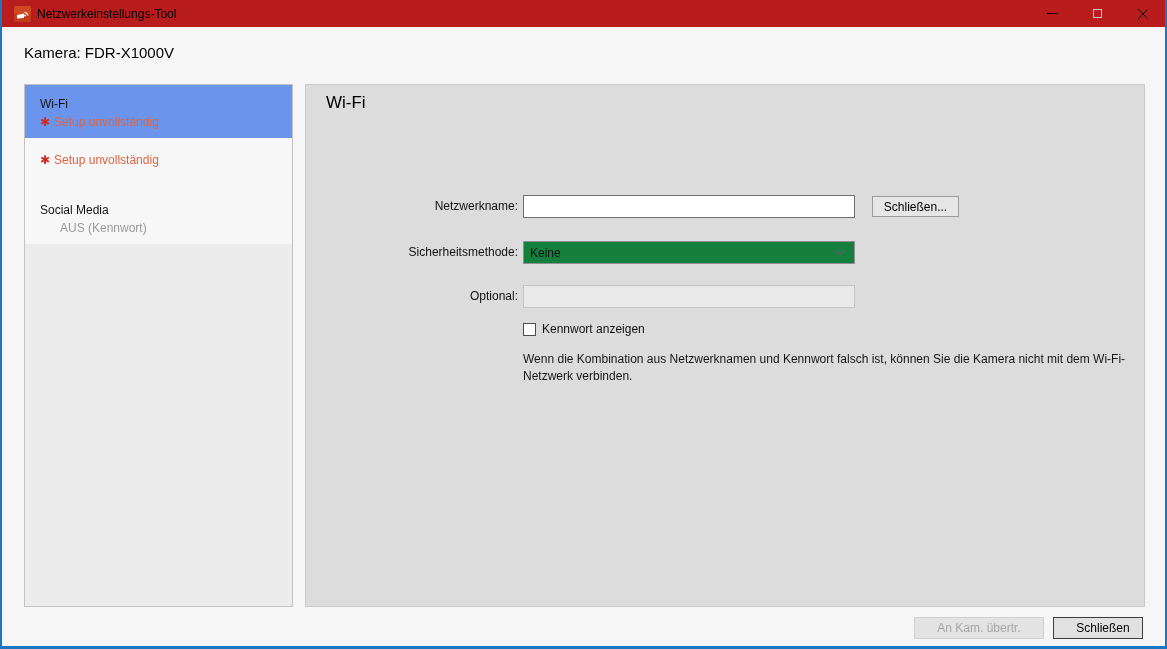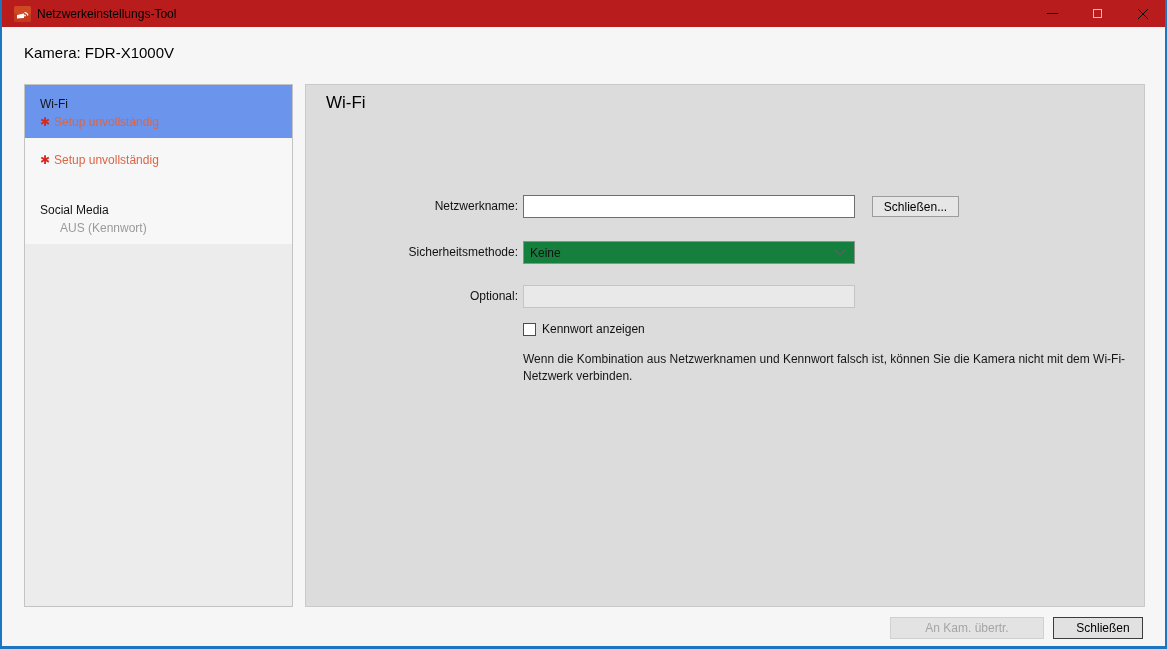--- a/index.html
+++ b/index.html
@@ -45,21 +45,21 @@
   .combo .chev{margin-left:auto;margin-right:8px;display:flex;align-items:center;}
   .btn{font:12px "Liberation Sans",sans-serif;background:#e6e6e6;border:1px solid #9c9c9c;color:#000;padding:0;}
   .btn-choose{position:absolute;left:566px;top:1px;width:87px;height:21px;}
   .check-row{position:absolute;left:217px;top:237px;display:flex;align-items:center;}
   .checkbox{width:13px;height:13px;background:#fff;border:1px solid #4c4c4c;flex:0 0 auto;}
   .check-label{margin-left:6px;font-size:12px;color:#111;}
   .note{position:absolute;left:217px;top:266px;width:604px;font-size:12px;line-height:17px;color:#161616;}
   .note p{margin:0 0 1px 0;}
   
   .footer{position:absolute;right:22px;top:617px;display:flex;gap:9px;}
-  .btn-transfer{width:154px;height:22px;background:#e3e3e3;border:1px solid #d0d0d0;color:#a5a5a5;font:12px "Liberation Sans",sans-serif;}
+  .btn-transfer{width:130px;height:22px;background:#e3e3e3;border:1px solid #d0d0d0;color:#a5a5a5;font:12px "Liberation Sans",sans-serif;}
   .btn-close{width:90px;height:22px;background:#e1e1e1;border:1px solid #3c3c3c;color:#000;font:12px "Liberation Sans",sans-serif;padding-left:16px;}
 </style>
 </head>
 <body>
 
 <div class="window">
 
   <div class="titlebar">
     <svg class="app-icon" viewBox="0 0 17 16" xmlns="http://www.w3.org/2000/svg">
       <rect x="0" y="0" width="17" height="16" rx="1.5" fill="#c43a1c"></rect>

